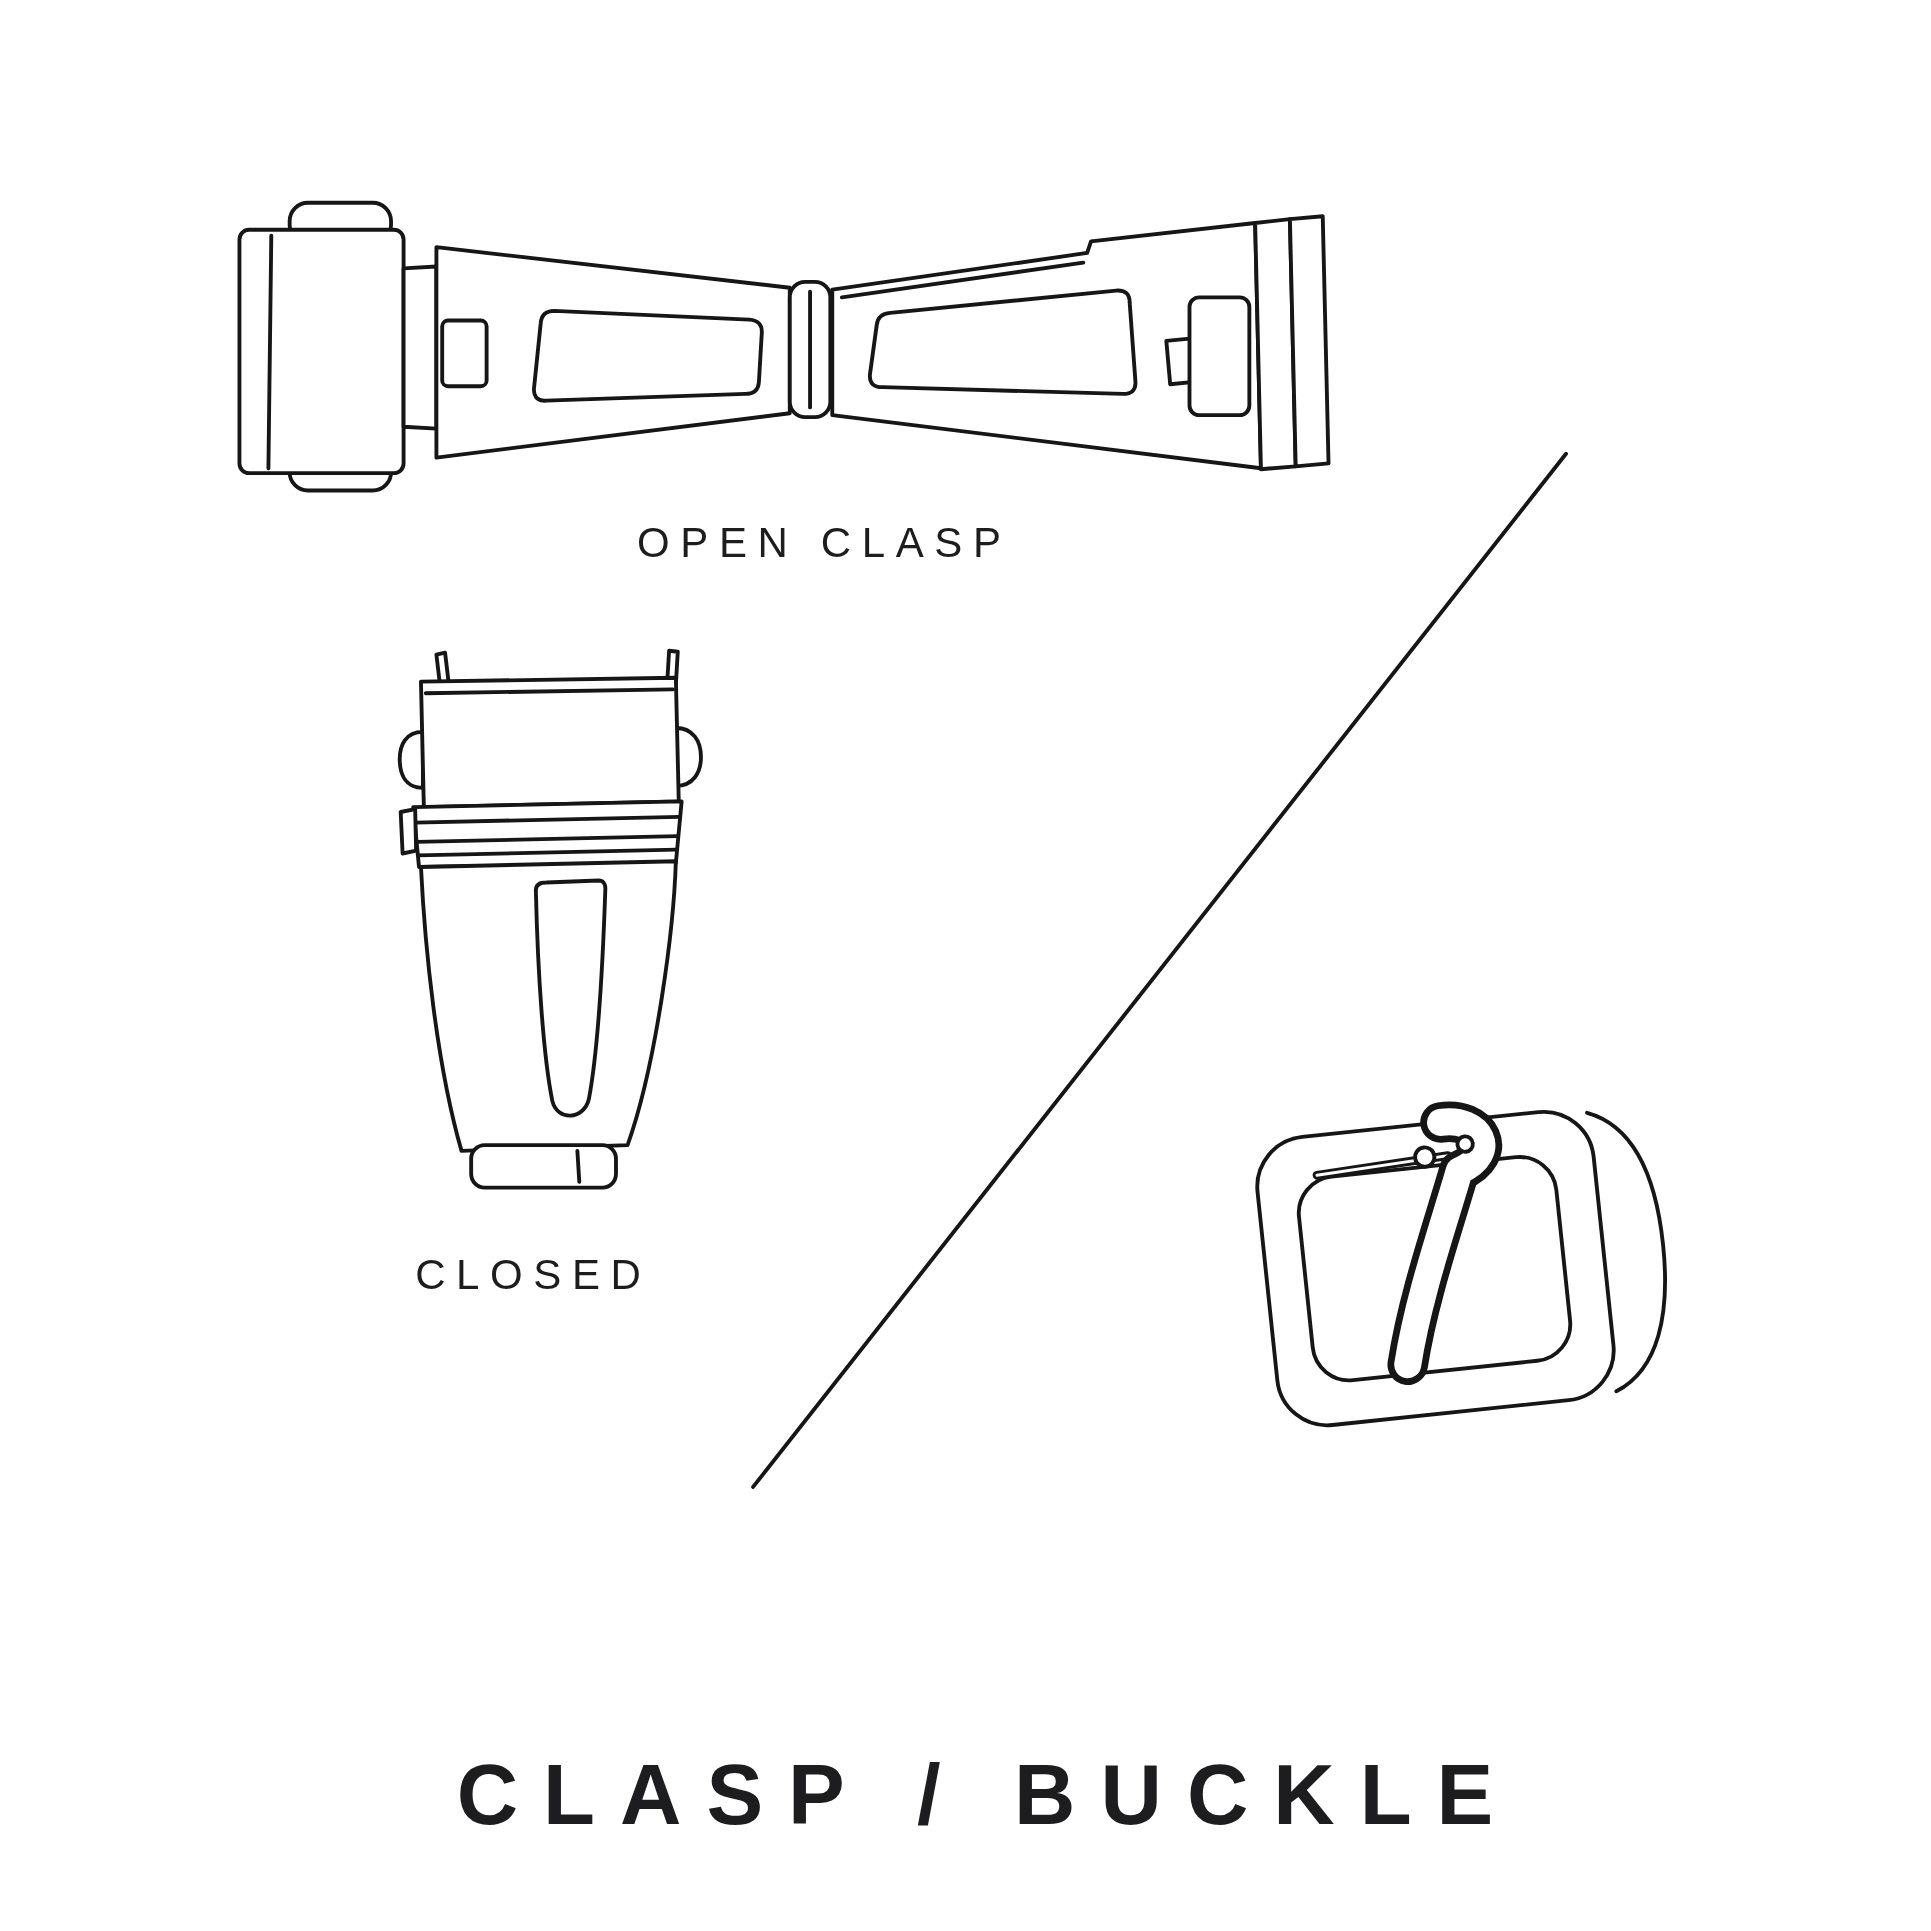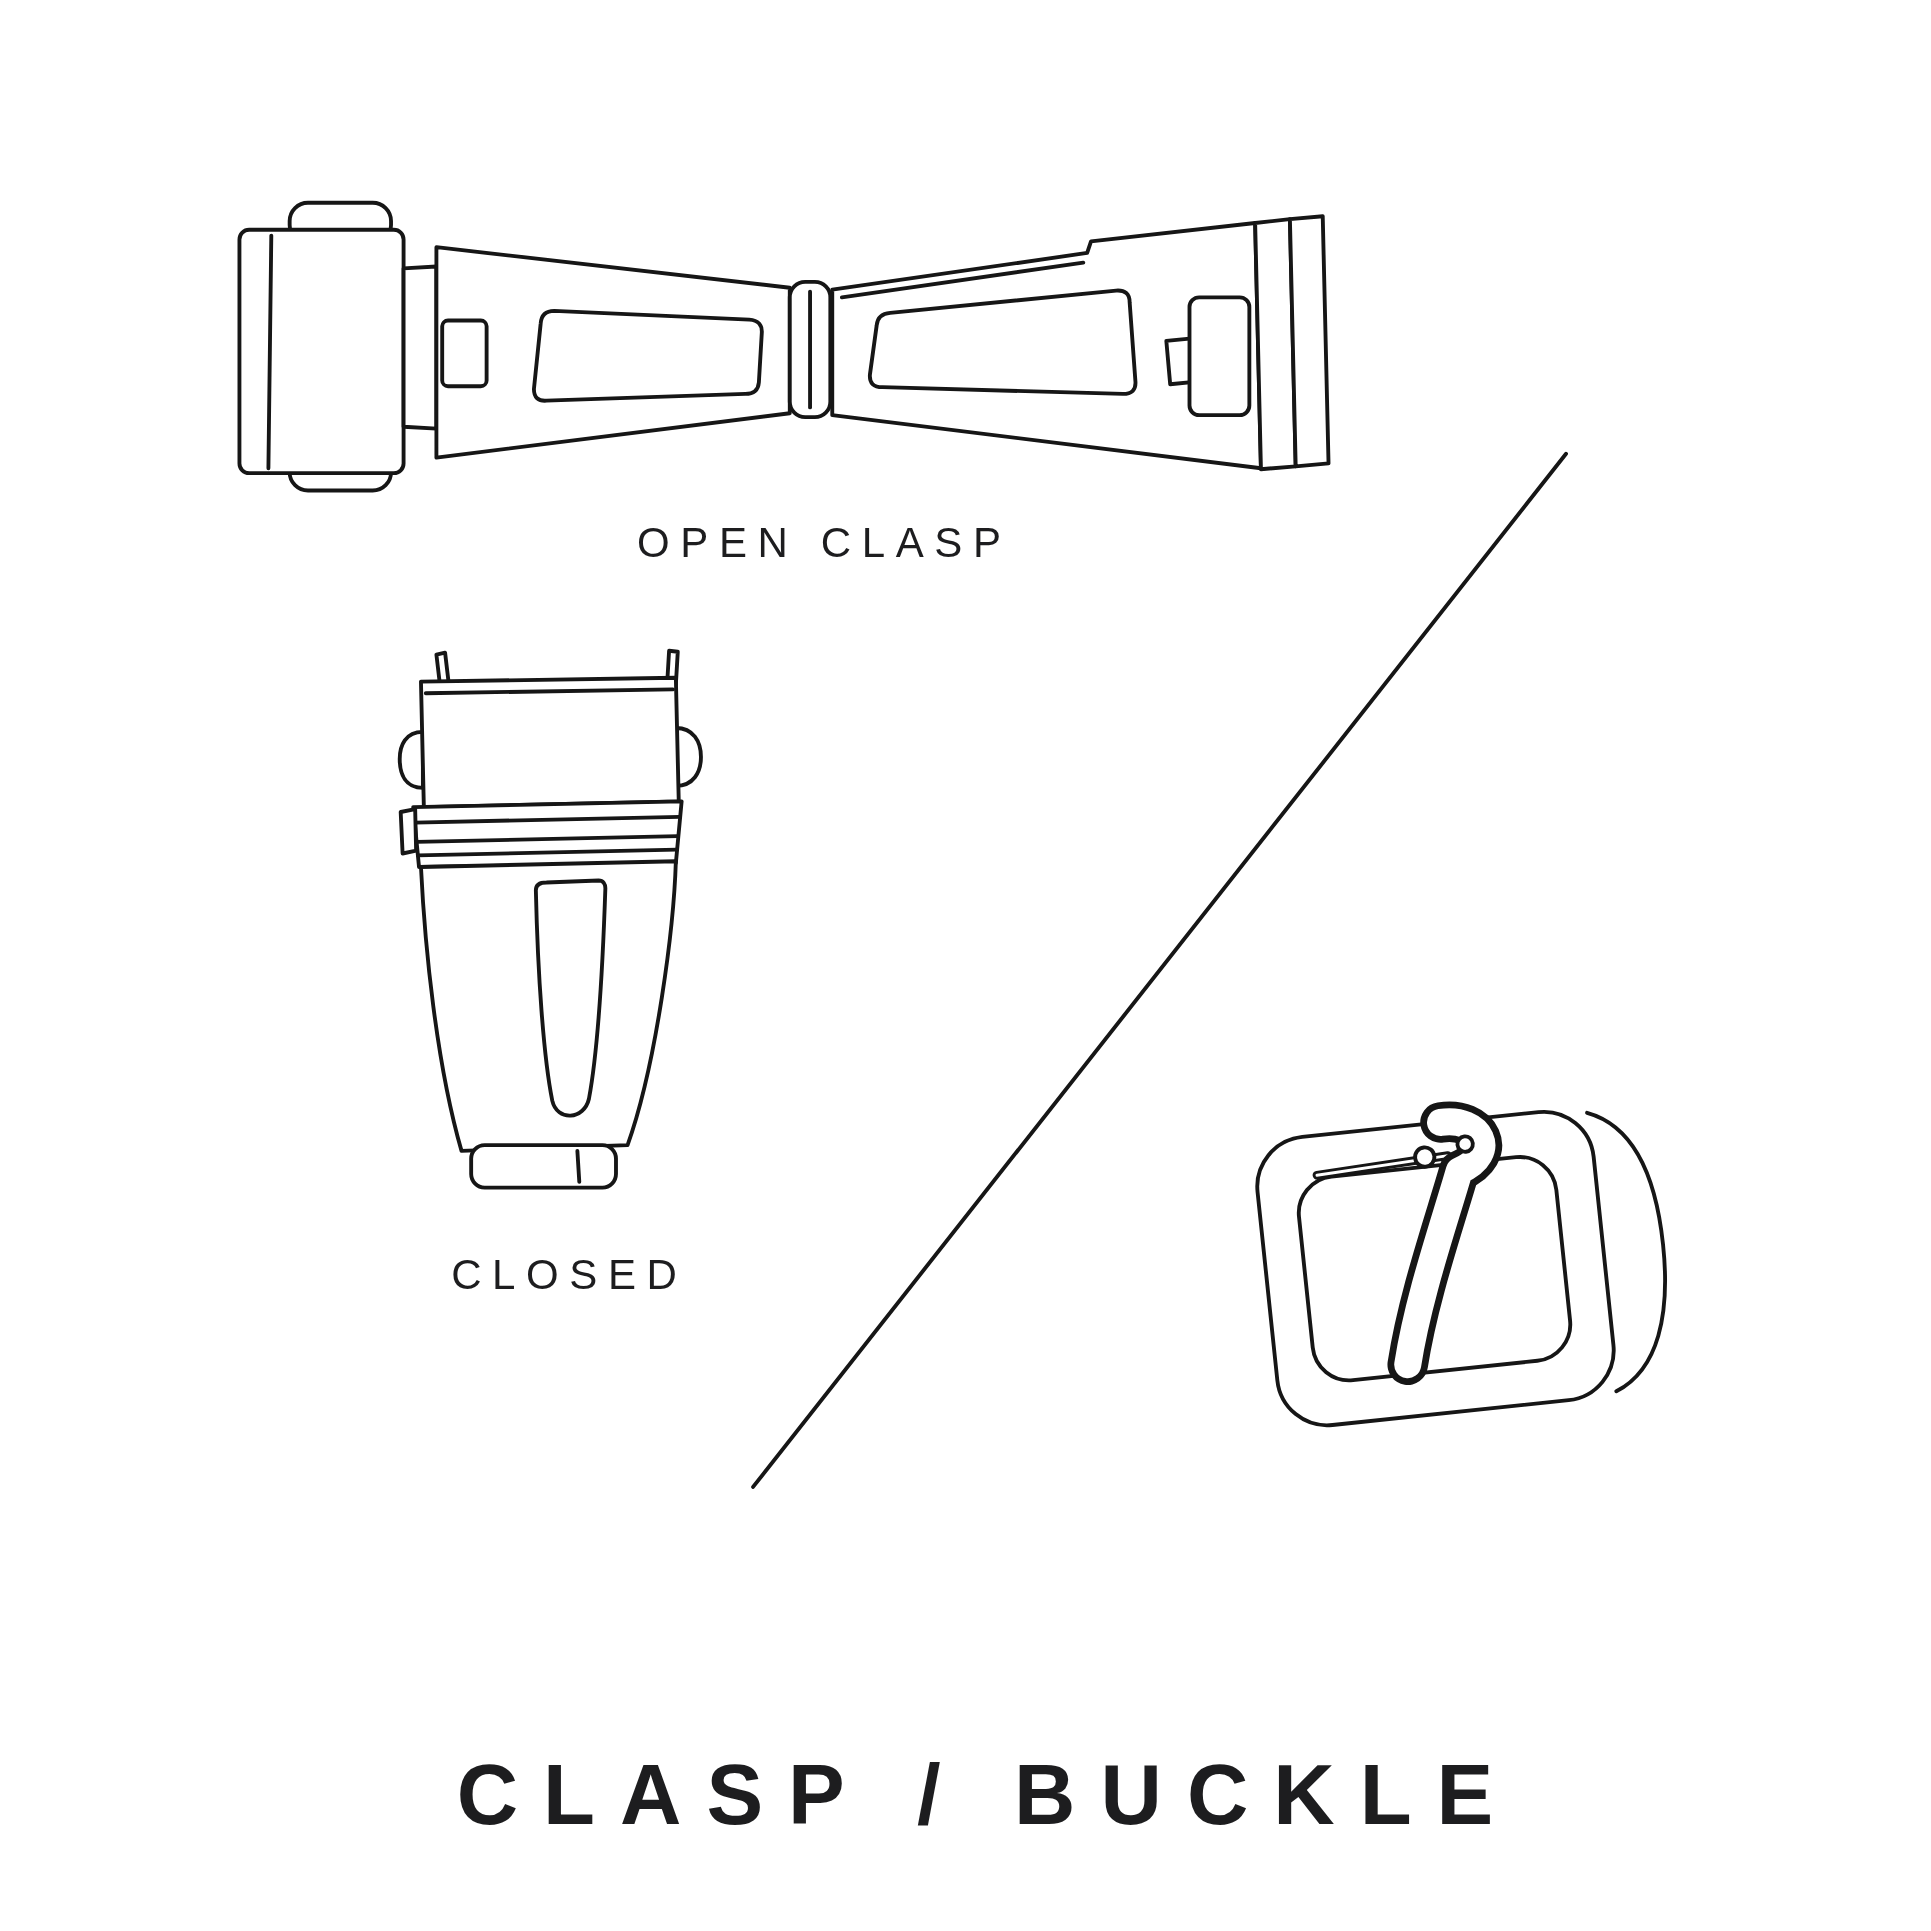--- a/index.html
+++ b/index.html
@@ -124,17 +124,17 @@
       <path class="tube-in" d="M 1508 1162 C 1550 1160 1566 1200 1522 1214
                                 C 1500 1268 1466 1340 1448 1408"></path>
 
       <circle class="fw" cx="1531" cy="1187" r="8"></circle>
       <circle class="fw" cx="1488" cy="1196" r="10"></circle>
     </g>
   </svg>
 
   <div class="label" style="left:819px;top:519px;">OPEN CLASP</div>
 
-  <div class="label" style="left:564px;top:1251px;">CLOSED</div>
+  <div class="label" style="left:528px;top:1251px;">CLOSED</div>
 
   <div class="big-title" style="left:975px;top:1746px;">CLASP / BUCKLE</div>
 </div>
 
 
 </body></html>

